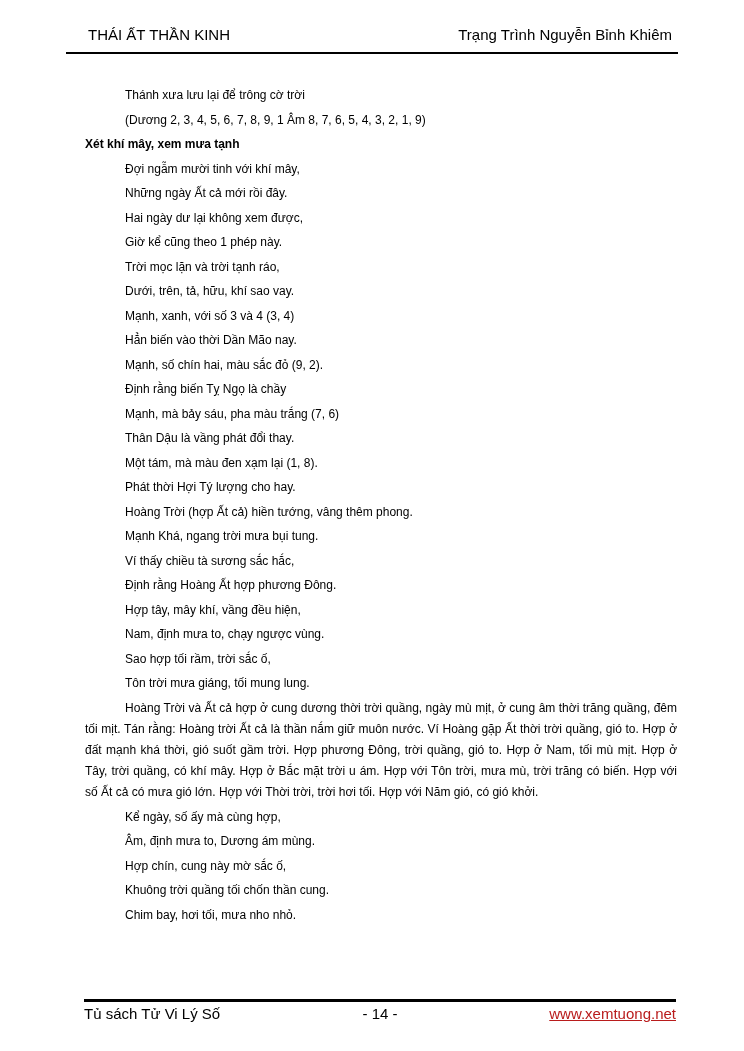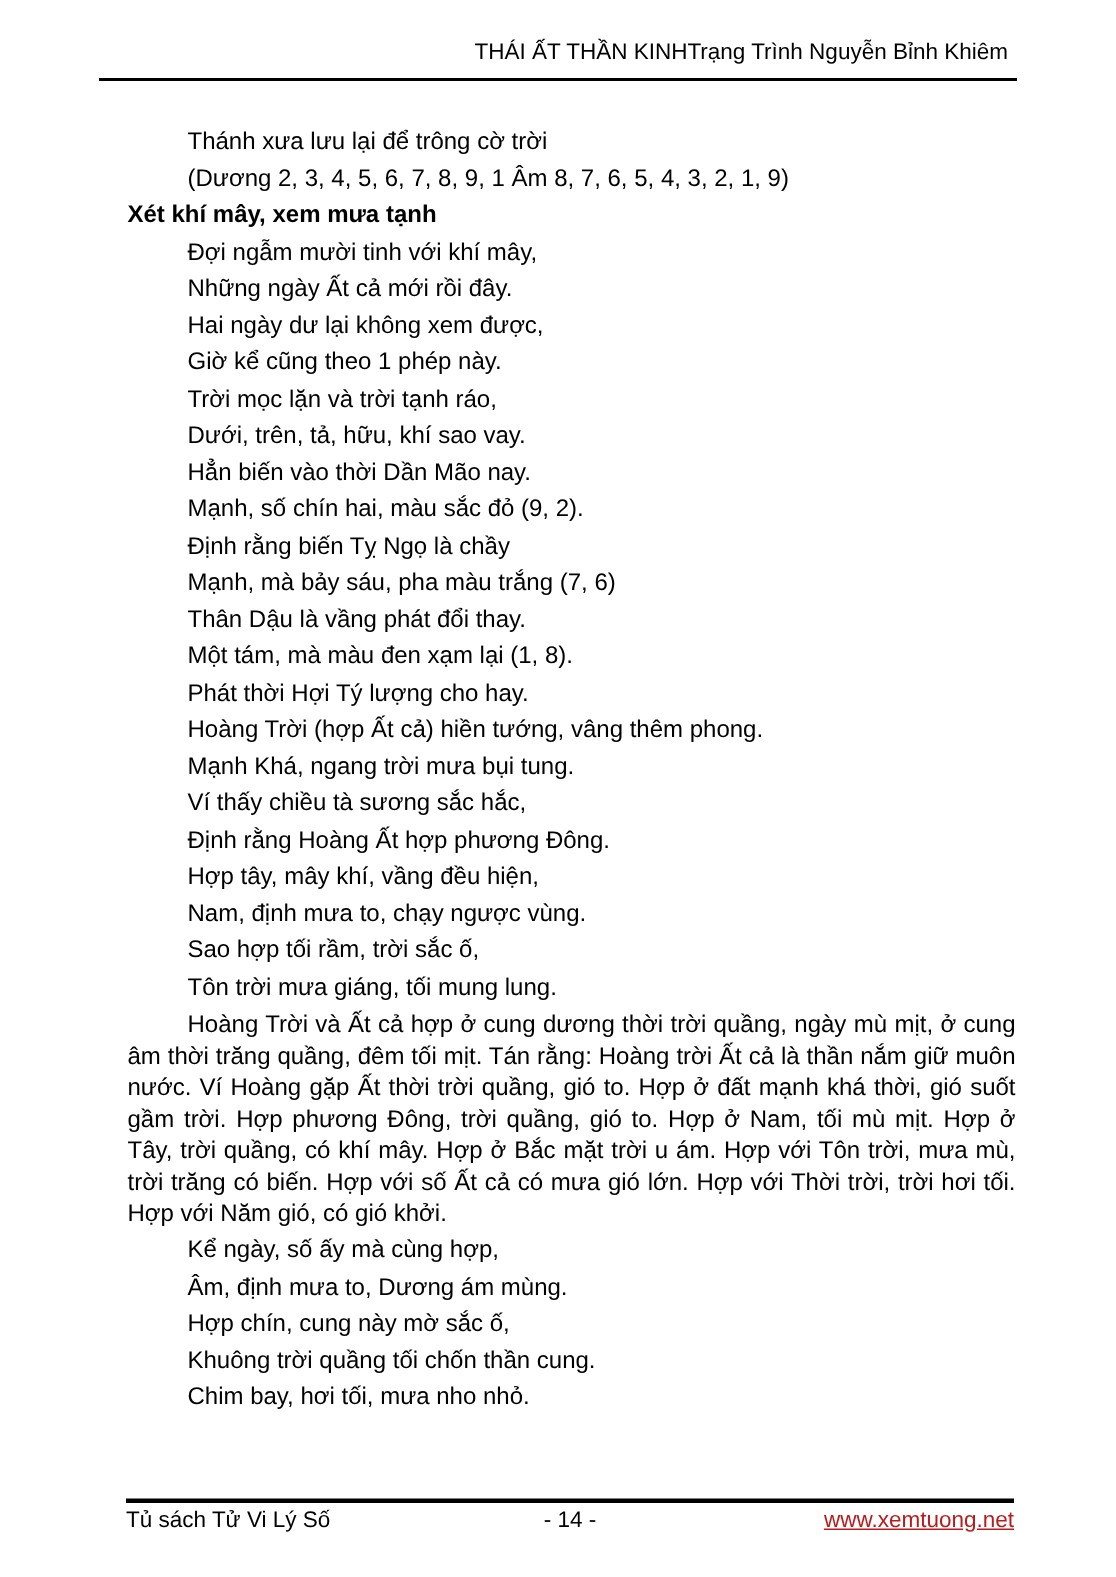--- a/index.html
+++ b/index.html
@@ -13,36 +13,36 @@
     height: 1051px;
     background: #ffffff;
     color: #000000;
     font-family: "Liberation Sans", sans-serif;
     overflow: hidden;
     box-sizing: border-box;
   }
   
   .header-row {
     display: flex;
-    justify-content: flex-end;
+    justify-content: space-between;
     align-items: baseline;
     margin: 26px 72px 0 88px;
     font-size: 15px;
     line-height: 18px;
     white-space: nowrap;
   }
   .header-rule {
     margin: 8px 66px 0 66px;
     border-top: 2px solid #000000;
     height: 0;
   }
   
   .content {
     margin: 29px 67px 16px 85px; 
-    font-size: 16px;
+    font-size: 12px;
   }
   .poem-line {
     padding-left: 40px;
     line-height: 24.5px;
     white-space: nowrap;
   }
   .section-heading {
     font-weight: bold;
     line-height: 24.5px;
     white-space: nowrap;
@@ -105,20 +105,21 @@
 
     <div class="section-heading">Xét khí mây, xem mưa tạnh</div>
 
     <div>
         <div class="poem-line">Đợi ngẫm mười tinh với khí mây,</div>
         <div class="poem-line">Những ngày Ất cả mới rồi đây.</div>
         <div class="poem-line">Hai ngày dư lại không xem được,</div>
         <div class="poem-line">Giờ kể cũng theo 1 phép này.</div>
         <div class="poem-line">Trời mọc lặn và trời tạnh ráo,</div>
         <div class="poem-line">Dưới, trên, tả, hữu, khí sao vay.</div>
+        <div class="poem-line">Mạnh, xanh, với số 3 và 4 (3, 4)</div>
         <div class="poem-line">Hẳn biến vào thời Dần Mão nay.</div>
         <div class="poem-line">Mạnh, số chín hai, màu sắc đỏ (9, 2).</div>
         <div class="poem-line">Định rằng biến Tỵ Ngọ là chầy</div>
         <div class="poem-line">Mạnh, mà bảy sáu, pha màu trắng (7, 6)</div>
         <div class="poem-line">Thân Dậu là vầng phát đổi thay.</div>
         <div class="poem-line">Một tám, mà màu đen xạm lại (1, 8).</div>
         <div class="poem-line">Phát thời Hợi Tý lượng cho hay.</div>
         <div class="poem-line">Hoàng Trời (hợp Ất cả) hiền tướng, vâng thêm phong.</div>
         <div class="poem-line">Mạnh Khá, ngang trời mưa bụi tung.</div>
         <div class="poem-line">Ví thấy chiều tà sương sắc hắc,</div>

